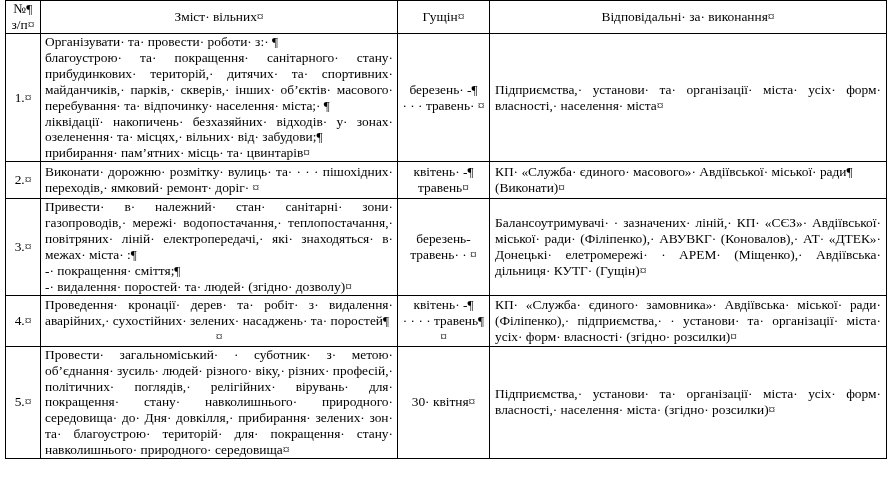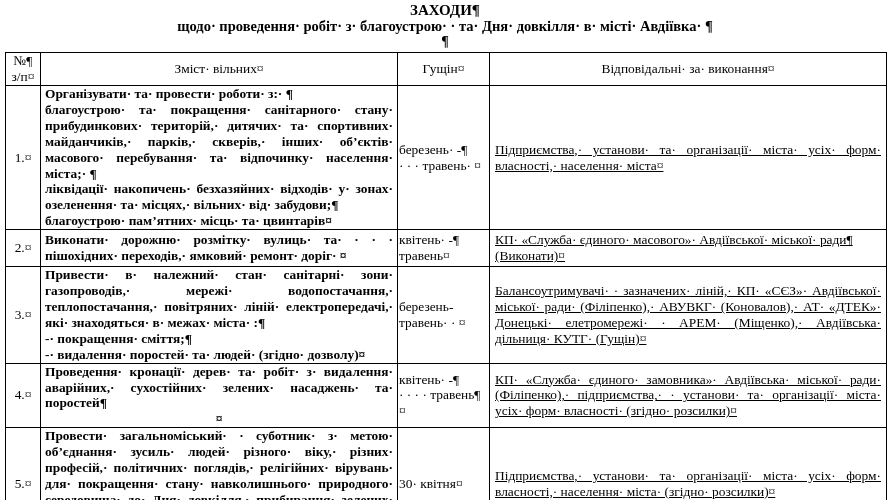--- a/index.html
+++ b/index.html
@@ -37,37 +37,32 @@
     overflow: hidden;
   }
   .doc-table th { text-align: center; padding: 0 1px; }
   tr.hrow { height: 33px; }
   tr.r1 { height: 126px; }
   tr.r2 { height: 37px; }
   tr.r3 { height: 81px; }
   tr.r4 { height: 51px; }
   tr.r5 { height: 111px; }
   td.num  { text-align: center; padding: 0; }
-  td.content { text-align: justify; padding: 0 4px; font-weight: bold; }
+  td.content { text-align: justify; padding: 0 4px; }
   td.content .p { text-align: justify; }
-  td.term { padding: 0 1px; }
-  td.resp { text-align: justify; padding: 0 5px; text-decoration: underline; }
+  td.term { text-align: center; padding: 0 1px; }
+  td.resp { text-align: justify; padding: 0 5px; }
   .p { margin: 0; }
   .tc { text-align: center !important; }
 </style>
 </head>
 <body>
 
 <div class="page">
 
-  <div class="title-block">
-    <div class="doc-title">ЗАХОДИ¶</div>
-    <div class="doc-subtitle">щодо· проведення· робіт· з· благоустрою· · та· Дня· довкілля· в· місті· Авдіївка· ¶</div>
-    <div class="doc-parmark">¶</div>
-  </div>
 
   <table class="doc-table">
     <colgroup>
       <col style="width:35px">
         <col style="width:357px">
         <col style="width:92px">
         <col style="width:397px">
     </colgroup>
 
     <tbody>
@@ -80,21 +75,21 @@
       <th>Гущін¤</th>
       <th>Відповідальні· за· виконання¤</th>
     </tr>
 
     <tr class="r1">
       <td class="num">1.¤</td>
       <td class="content">
         <div class="p">Організувати· та· провести· роботи· з:· ¶</div>
         <div class="p">благоустрою· та· покращення· санітарного· стану· прибудинкових· територій,· дитячих· та· спортивних· майданчиків,· парків,· скверів,· інших· об’єктів· масового· перебування· та· відпочинку· населення· міста;· ¶</div>
         <div class="p">ліквідації· накопичень· безхазяйних· відходів· у· зонах· озеленення· та· місцях,· вільних· від· забудови;¶</div>
-        <div class="p">благоустрою· пам’ятних· місць· та· цвинтарів¤</div>
+        <div class="p">прибирання· пам’ятних· місць· та· цвинтарів¤</div>
       </td>
       <td class="term">
         <div class="p">березень· -¶</div>
         <div class="p">· · · травень· ¤</div>
       </td>
       <td class="resp">
         <div class="p">Підприємства,· установи· та· організації· міста· усіх· форм· власності,· населення· міста¤</div>
       </td>
     </tr>
 

